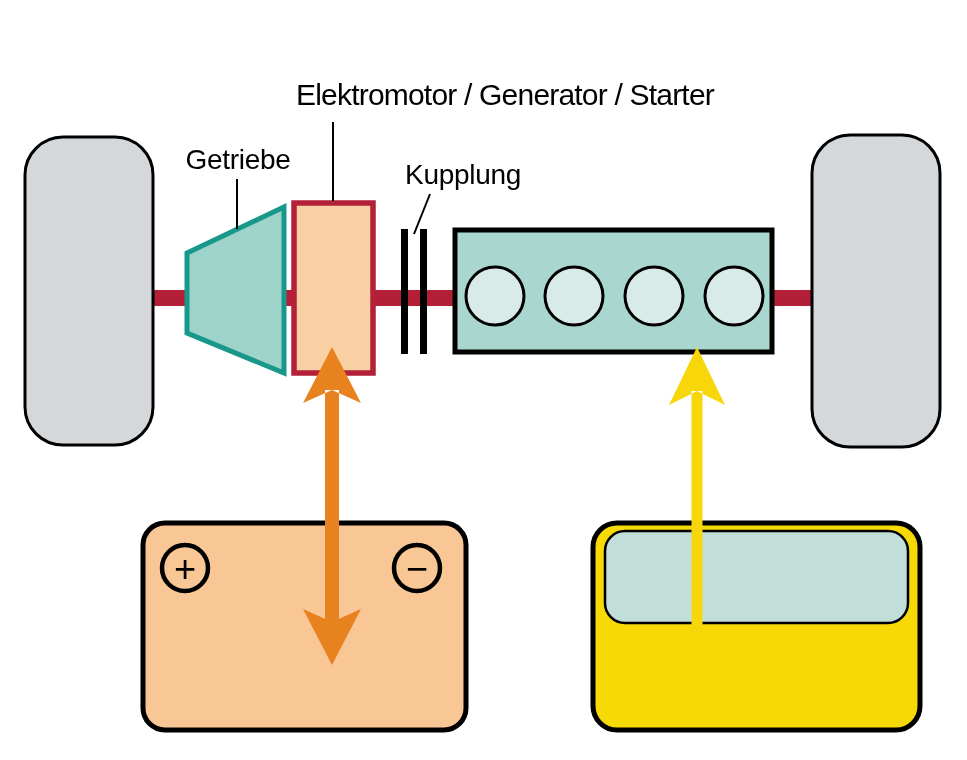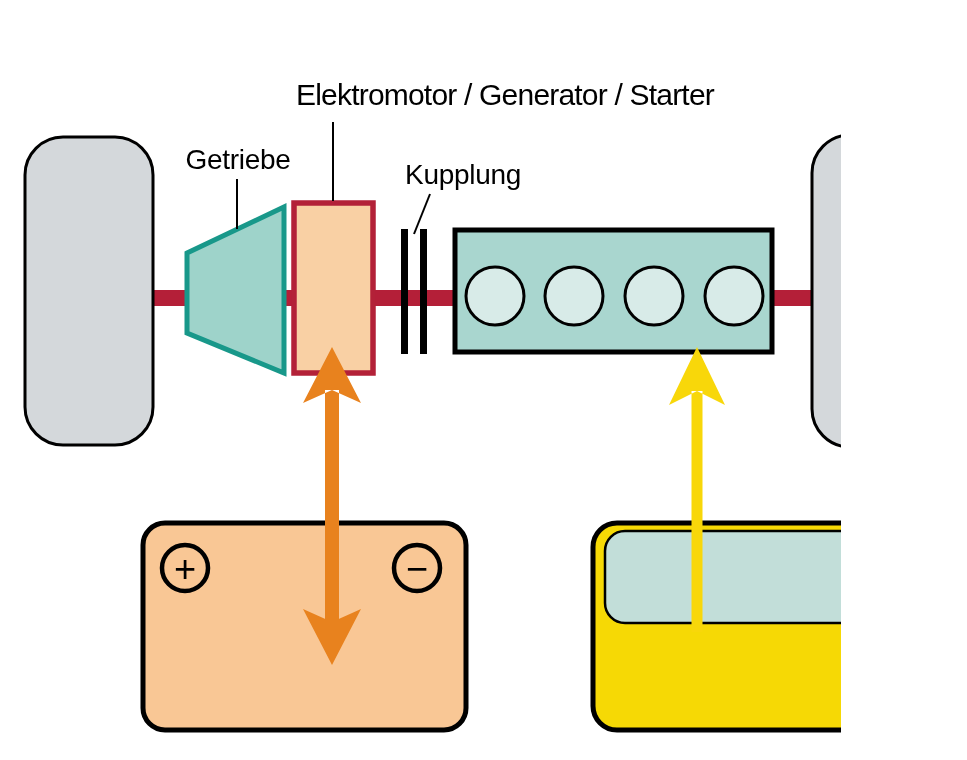--- a/index.html
+++ b/index.html
@@ -1,18 +1,18 @@
 <!DOCTYPE html>
 <html><head>
 <meta charset="utf-8">
 <style>
   html, body { margin: 0; padding: 0; background: #ffffff; }
   .stage {
     position: relative;
-    width: 841px;
+    width: 967px;
     height: 760px;
     overflow: hidden;
     font-family: "Liberation Sans", sans-serif;
   }
   svg text {
     font-family: "Liberation Sans", sans-serif;
   }
   .diagram-label { letter-spacing: -0.3px; }
   .diagram-title { letter-spacing: -0.8px; }
 </style>

